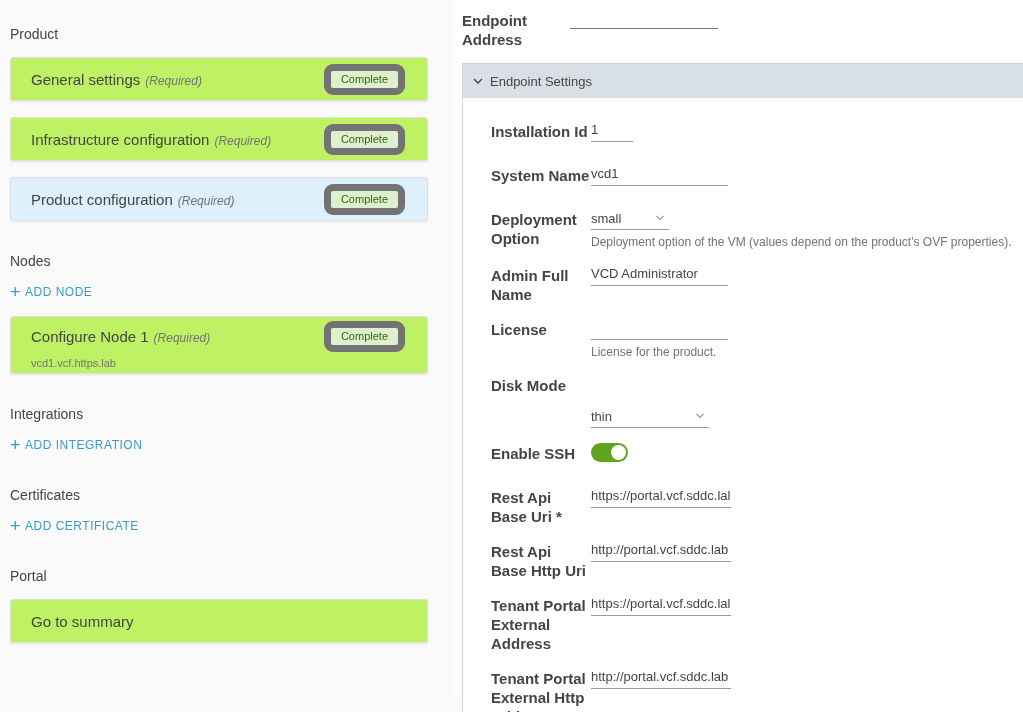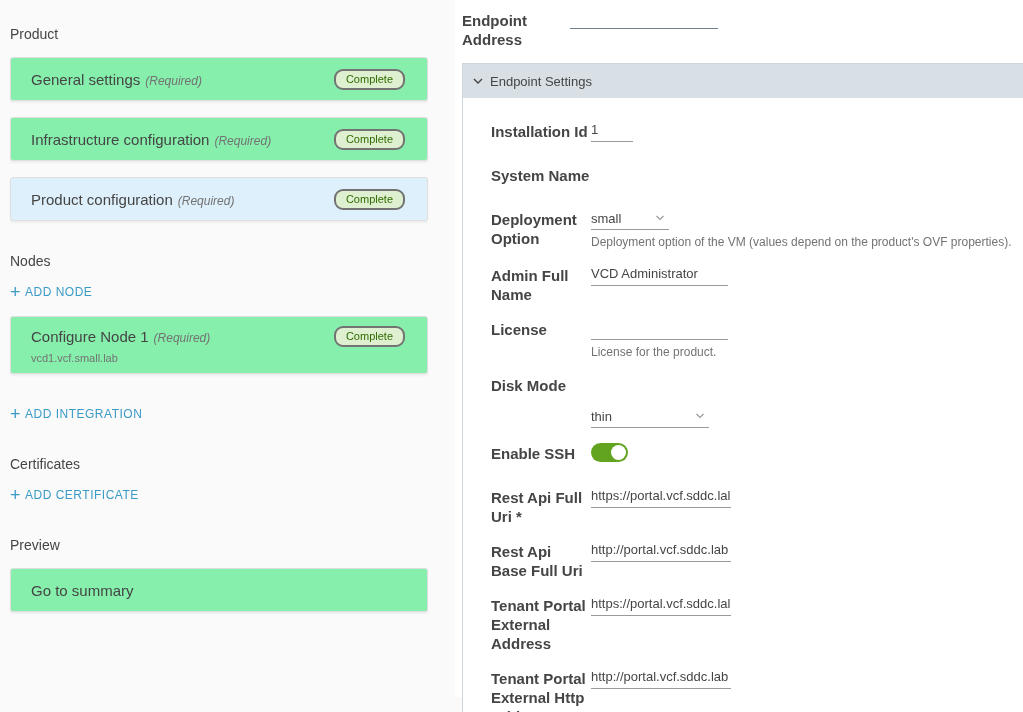--- a/index.html
+++ b/index.html
@@ -17,36 +17,36 @@
   .sidebar { width:455px; flex-shrink:0; padding:26px 27px 5px 10px; }
   .section { margin-bottom:32px; }
   .section-title { font-size:14px; font-weight:400; color:#454545; margin:0 0 15px 0; }
   .add-link {
     display:inline-flex; align-items:center; gap:4px;
     color:#3b9bc7; font-size:12px; font-weight:500; letter-spacing:.5px;
     text-transform:uppercase; cursor:pointer; margin:-3px 0 0 0;
   }
   .plus-icon { font-size:18px; font-weight:300; line-height:14px; }
   .card {
-    background:#86efac; border:1px solid #dedede; border-radius:3px;
+    background:#bef264; border:1px solid #dedede; border-radius:3px;
     box-shadow:0 2px 2px rgba(0,0,0,0.05);
     height:44px; padding:0 22px 0 20px;
     display:flex; align-items:center; justify-content:space-between;
     cursor:pointer; margin-bottom:16px;
   }
   .card.selected { background:#def0fb;gap:19px; }
   .card.has-subtitle { height:58px; flex-direction:column; align-items:stretch; justify-content:center; gap:5px; margin-top:14px; }
   .card-top { display:flex; align-items:center; justify-content:space-between; }
   .card-title-wrap { display:flex; align-items:baseline; }
   .card-title { font-size:15px; color:#454545; }
   .required { font-style:italic; font-size:12px; color:#737373; margin-left:5px;text-align:right; }
   .card-subtitle { font-size:11px; color:#737373; }
   .badge {
     font-size:11px; color:#306b00; background:#dff0d0;
-    border:2px solid #737373; border-radius:9px;
+    border:7px solid #737373; border-radius:9px;
     padding:2px 10px; line-height:13px; white-space:nowrap;
   }
 
   
   .panel { flex:1; background:#ffffff; height:697px; padding:8px 0 0 7px; }
   .endpoint-row { display:flex; align-items:flex-start; margin-bottom:10px; }
   .endpoint-row .f-label { width:108px; }
   .endpoint-input {
     width:148px; height:21px; border-bottom:1px solid #73808a;
     font-size:13px; line-height:21px; cursor:text;
@@ -118,32 +118,32 @@
           <span class="plus-icon">+</span>
           <span>ADD NODE</span>
         </a><div class="card has-subtitle">
           <div class="card-top">
             <div class="card-title-wrap">
               <span class="card-title">Configure Node 1</span>
               <span class="required">(Required)</span>
             </div>
             <span class="badge">Complete</span>
           </div>
-          <div class="card-subtitle">vcd1.vcf.small.lab</div>
+          <div class="card-subtitle">vcd1.vcf.https.lab</div>
         </div></div>
-      <div class="section"><a class="add-link">
+      <div class="section"><h3 class="section-title">Integrations</h3><a class="add-link">
           <span class="plus-icon">+</span>
           <span>ADD INTEGRATION</span>
         </a></div>
       <div class="section"><h3 class="section-title">Certificates</h3><a class="add-link">
           <span class="plus-icon">+</span>
           <span>ADD CERTIFICATE</span>
         </a></div>
       <div class="section">
-        <h3 class="section-title">Preview</h3>
+        <h3 class="section-title">Portal</h3>
         <div class="card">
           <div class="card-title-wrap">
             <span class="card-title">Go to summary</span>
           </div>
         </div>
       </div>
     </aside>
 
   <main class="panel">
     <div class="f-row endpoint-row">
@@ -160,20 +160,23 @@
       </header>
       <div class="accordion-body" id="fields">
           <div class="f-row">
             <div class="f-label">Installation Id</div>
             <div class="f-control">
               <div class="input-underline" style="width: 42px;"><span>1</span></div>
             </div>
           </div>
           <div class="f-row">
             <div class="f-label">System Name</div>
+            <div class="f-control">
+              <div class="input-underline" style="width: 137px;"><span>vcd1</span></div>
+            </div>
           </div>
           <div class="f-row">
             <div class="f-label">Deployment Option</div>
             <div class="f-control">
               <div class="select-underline" style="width: 78px;">
                 <span>small</span>
                 <svg width="10" height="10" viewBox="0 0 10 10">
                   <path d="M1.5 3 L5 6.5 L8.5 3" fill="none" stroke="#9a9a9a" stroke-width="1.2"></path>
                 </svg>
               </div>
@@ -206,27 +209,27 @@
           </div>
           <div class="f-row">
             <div class="f-label">Enable SSH</div>
             <div class="f-control">
               <div class="toggle on">
                 <div class="knob"></div>
               </div>
             </div>
           </div>
           <div class="f-row">
-            <div class="f-label">Rest Api Full Uri *</div>
+            <div class="f-label">Rest Api Base Uri *</div>
             <div class="f-control">
               <div class="input-underline" style="width: 140px;"><span>https://portal.vcf.sddc.lal</span></div>
             </div>
           </div>
           <div class="f-row">
-            <div class="f-label">Rest Api Base Full Uri</div>
+            <div class="f-label">Rest Api Base Http Uri</div>
             <div class="f-control">
               <div class="input-underline" style="width: 140px;"><span>http://portal.vcf.sddc.lab</span></div>
             </div>
           </div>
           <div class="f-row">
             <div class="f-label">Tenant Portal External Address</div>
             <div class="f-control">
               <div class="input-underline" style="width: 140px;"><span>https://portal.vcf.sddc.lal</span></div>
             </div>
           </div>

